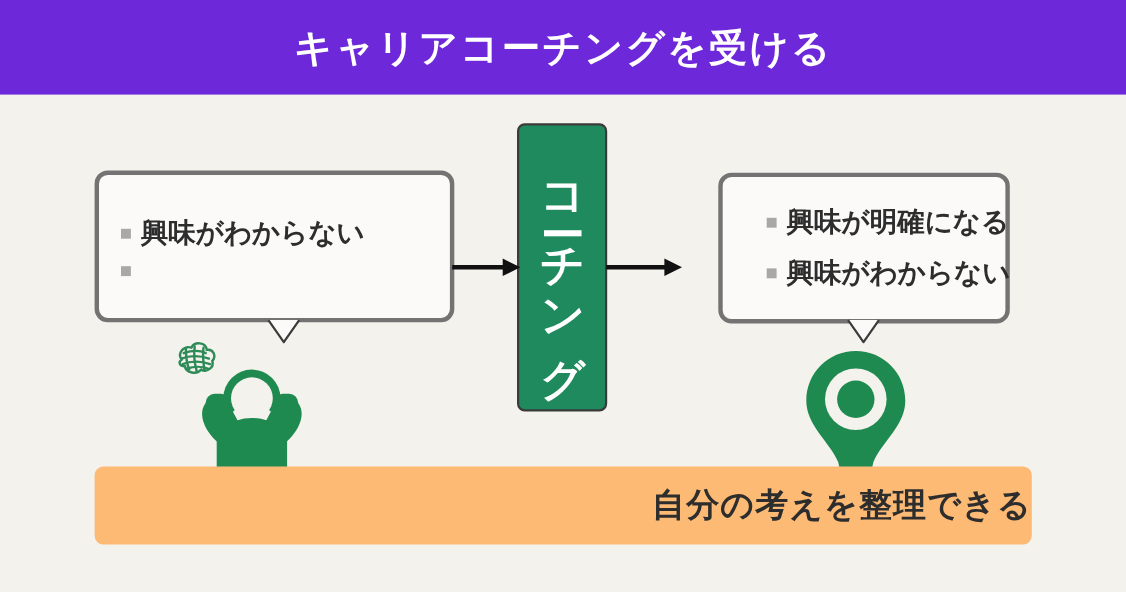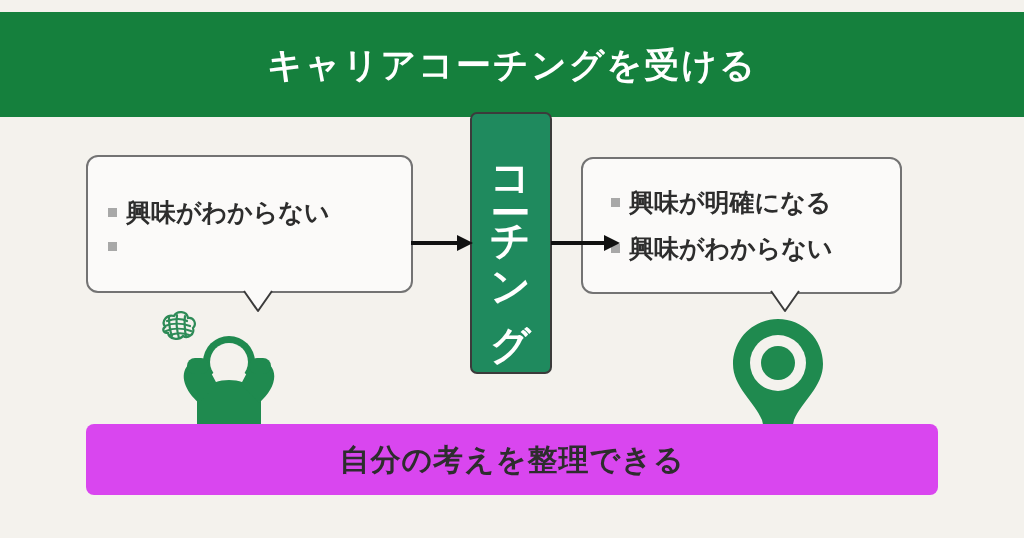--- a/index.html
+++ b/index.html
@@ -18,61 +18,61 @@
     position: absolute;
     left: 0; top: 0;
     width: 1024px;
     height: 538px;
     background: #f4f2ed;
   }
 
   
   .header-bar {
     position: absolute;
-    left: 0; top: 12px;
+    left: 0; top: 0;
     width: 1024px;
-    height: 105px;
-    background: #15803d;
+    height: 86px;
+    background: #6d28d9;
     display: flex;
     align-items: center;
     justify-content: center;
   }
   .header-title {
     color: #ffffff;
     font-size: 35px;
     font-weight: bold;
     letter-spacing: 2px;
     line-height: 1;
     white-space: nowrap;
   }
 
   
   .bubble {
     position: absolute;
     background: #fbfaf9;
-    border: 2px solid #737373;
+    border: 4px solid #737373;
     border-radius: 12px;
     box-sizing: border-box;
     display: flex;
     flex-direction: column;
     justify-content: center;
   }
   .bubble-left {
     left: 86px;
     top: 155px;
     width: 327px;
     height: 138px;
     padding: 0 0 0 20px;
   }
   .bubble-right {
-    left: 581px;
+    left: 653px;
     top: 157px;
-    width: 321px;
+    width: 265px;
     height: 137px;
-    padding: 0 0 0 28px;
+    padding: 0 0 0 40px;
   }
   .bullet-row {
     display: flex;
     align-items: center;
     margin: 7px 0;
   }
   .bullet-mark {
     width: 9px;
     height: 9px;
     background: #a8a8a8;
@@ -145,25 +145,25 @@
     height: 112px;
   }
 
   
   .mint-banner {
     position: absolute;
     left: 86px;
     top: 424px;
     width: 852px;
     height: 71px;
-    background: #d946ef;
+    background: #fdba74;
     border-radius: 8px;
     display: flex;
     align-items: center;
-    justify-content: center;
+    justify-content: flex-end;
   }
   .mint-banner-text {
     font-size: 30px;
     font-weight: bold;
     color: #2d2d2d;
     letter-spacing: 1px;
     line-height: 1;
     white-space: nowrap;
   }
 </style>

